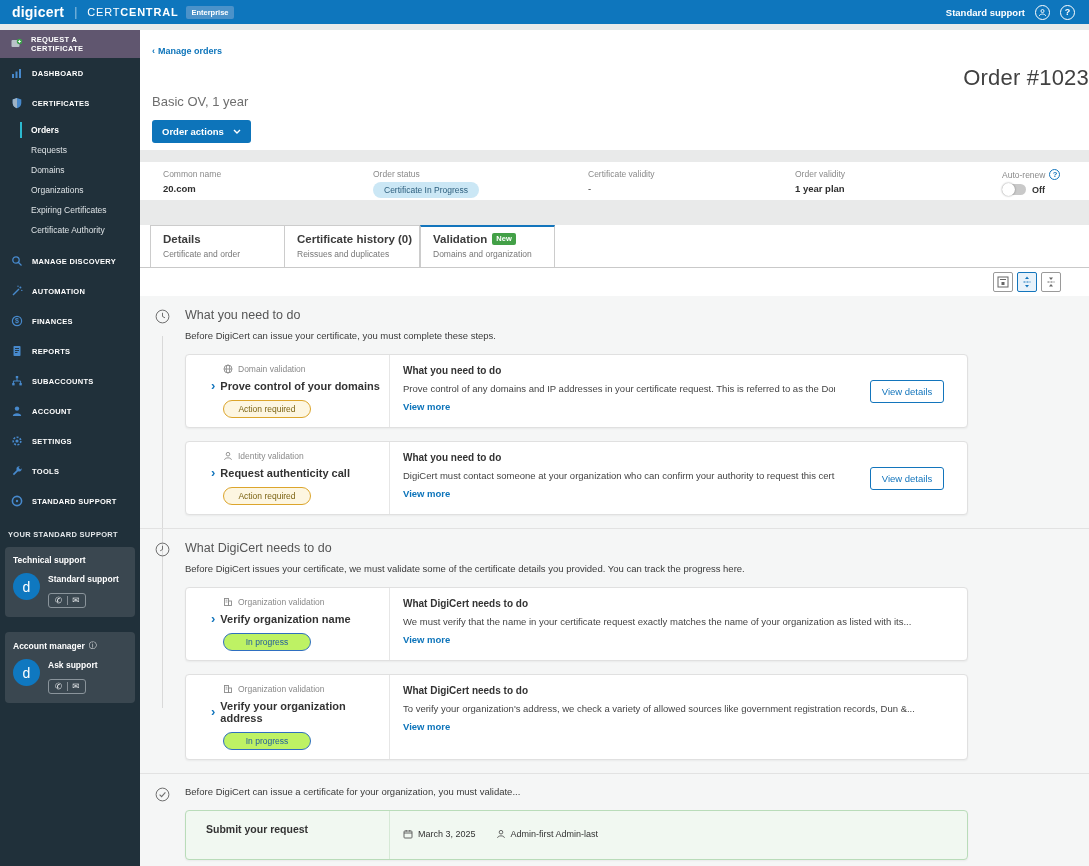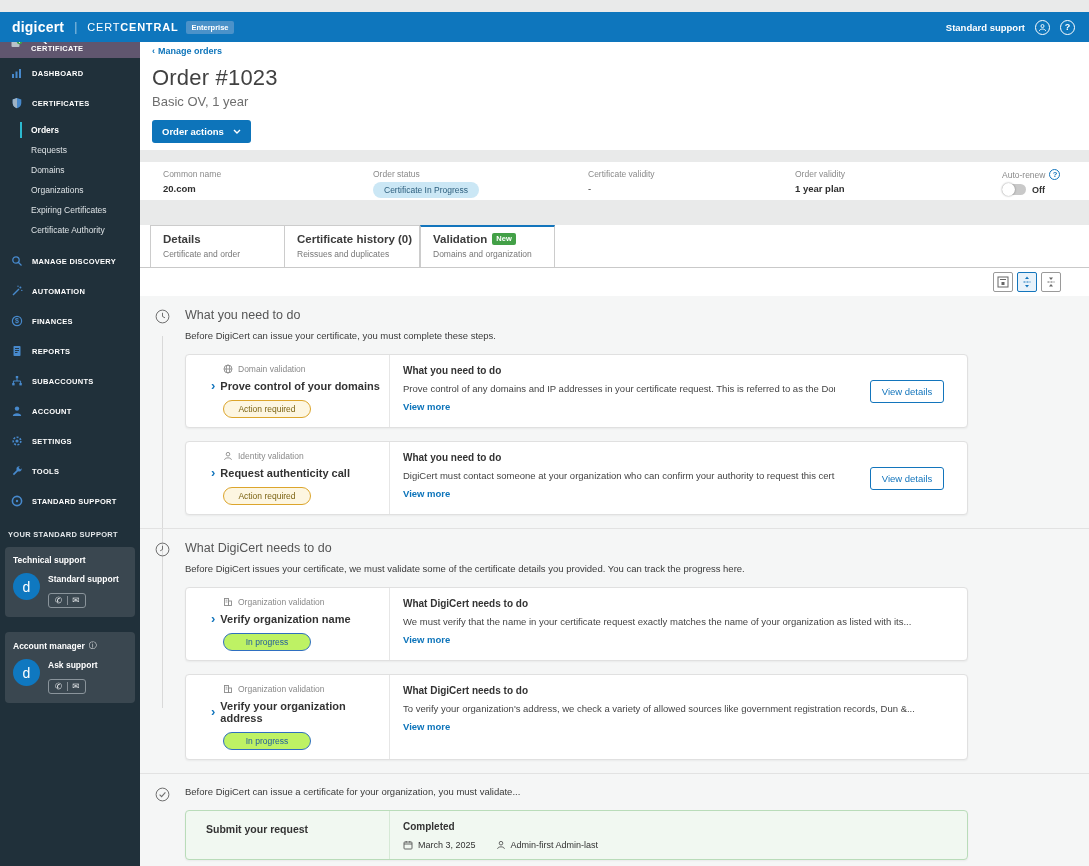--- a/index.html
+++ b/index.html
@@ -1,19 +1,19 @@
 <!DOCTYPE html>
 <html><head>
 <meta charset="utf-8">
 <style>
   * { margin:0; padding:0; box-sizing:border-box; }
   html,body { width:1089px; height:866px; overflow:hidden; font-family:"Liberation Sans",sans-serif; background:#e9eaea; position:relative; }
 
   
-  .topbar { position:absolute; top:12px; left:0; width:1089px; height:30px; background:#0e76bd; color:#fff; display:flex; align-items:center; z-index:20; padding:0 14px 0 12px; }
+  .topbar { position:absolute; top:0; left:0; width:1089px; height:24px; background:#0e76bd; color:#fff; display:flex; align-items:center; z-index:20; padding:0 14px 0 12px; }
   .brand { font-size:14px; font-weight:bold; letter-spacing:.2px; }
   .brand-pipe { margin:0 10px; opacity:.55; font-size:12px; font-weight:400; }
   .product { font-size:11px; letter-spacing:.8px; }
   .product b { font-weight:bold; }
   .ent-badge { background:#4b92c9; color:#fff; font-size:7.5px; font-weight:bold; border-radius:2px; padding:2px 5px; margin-left:8px; }
   .topbar-right { margin-left:auto; display:flex; align-items:center; gap:10px; }
   .topbar-support { font-size:9.5px; font-weight:bold; }
   .round-icon { width:15px; height:15px; border:1px solid #fff; border-radius:50%; display:flex; align-items:center; justify-content:center; font-size:9px; font-weight:bold; color:#fff; }
 
   
@@ -32,21 +32,21 @@
   .support-row { display:flex; gap:8px; }
   .avatar { width:27px; height:27px; border-radius:50%; background:#0f78c0; color:#fff; display:flex; align-items:center; justify-content:center; font-size:14px; flex:0 0 27px; }
   .support-name { font-size:8.5px; font-weight:bold; margin:1px 0 5px; }
   .contact-box { display:inline-flex; align-items:center; gap:4px; border:1px solid #8a949b; border-radius:3px; padding:1px 6px 2px; font-size:8.5px; color:#e8ebed; cursor:pointer; }
   .contact-box .sep { opacity:.6; }
 
   
   .main { position:absolute; left:140px; top:30px; width:949px; height:836px; background:#e9eaea; }
   .title-block { background:#fff; height:120px; padding:10px 0 0 12px; }
   .breadcrumb { color:#0d74ba; font-size:9px; font-weight:bold; cursor:pointer; display:inline-flex; gap:3px; align-items:center; }
-  .page-title { font-size:22px; font-weight:400; color:#414141; margin-top:7px; letter-spacing:.2px; }
+  .page-title { font-size:22px; font-weight:400; color:#414141; margin-top:7px; letter-spacing:.2px;text-align:right; }
   .page-subtitle { font-size:13px; color:#6e6e6e; margin-top:3px; }
   .order-actions { margin-top:11px; background:#0d74ba; color:#fff; border:none; border-radius:3px; font-family:inherit; font-size:9.5px; font-weight:bold; padding:6px 10px; display:inline-flex; align-items:center; gap:9px; cursor:pointer; }
 
   .summary-bar { background:#fff; height:38px; margin-top:12px; position:relative; }
   .sfield { position:absolute; top:7px; }
   .sfield .lbl { font-size:8.5px; color:#8a8a8a; }
   .sfield .val { font-size:9.5px; color:#2f2f2f; font-weight:bold; margin-top:4px; }
   .status-pill { display:inline-block; background:#cbe7f5; color:#2c5e7d; font-size:8.5px; border-radius:9px; padding:3px 11px; margin-top:2px; }
   .ar-label { display:flex; align-items:center; gap:4px; font-size:8.5px; color:#8a8a8a; }
   .q-icon { width:11px; height:11px; border:1px solid #1375bc; color:#1375bc; border-radius:50%; font-size:7.5px; font-weight:bold; display:inline-flex; align-items:center; justify-content:center; }
@@ -516,21 +516,20 @@
       </span>
       <div class="section-body">
         <div class="section-sub">Before DigiCert can issue a certificate for your organization, you must validate...</div>
 
         <div class="card done">
           <div class="card-left">
             <div class="done-title">Submit your request</div>
 
           </div>
           <div class="card-right">
-            <div class="info-title">Completed</div>
             <div class="meta-row">
               <span class="meta-item">
                 <svg width="10" height="10" viewBox="0 0 10 10">
                     <rect x="1" y="2" width="8" height="7" rx=".8" fill="none" stroke="#555" stroke-width=".9"></rect>
                     <line x1="1" y1="4" x2="9" y2="4" stroke="#555" stroke-width=".9"></line>
                     <line x1="3.2" y1="1" x2="3.2" y2="2.6" stroke="#555" stroke-width=".9"></line>
                     <line x1="6.8" y1="1" x2="6.8" y2="2.6" stroke="#555" stroke-width=".9"></line>
                   </svg>
                 <span>March 3, 2025</span>
               </span>

